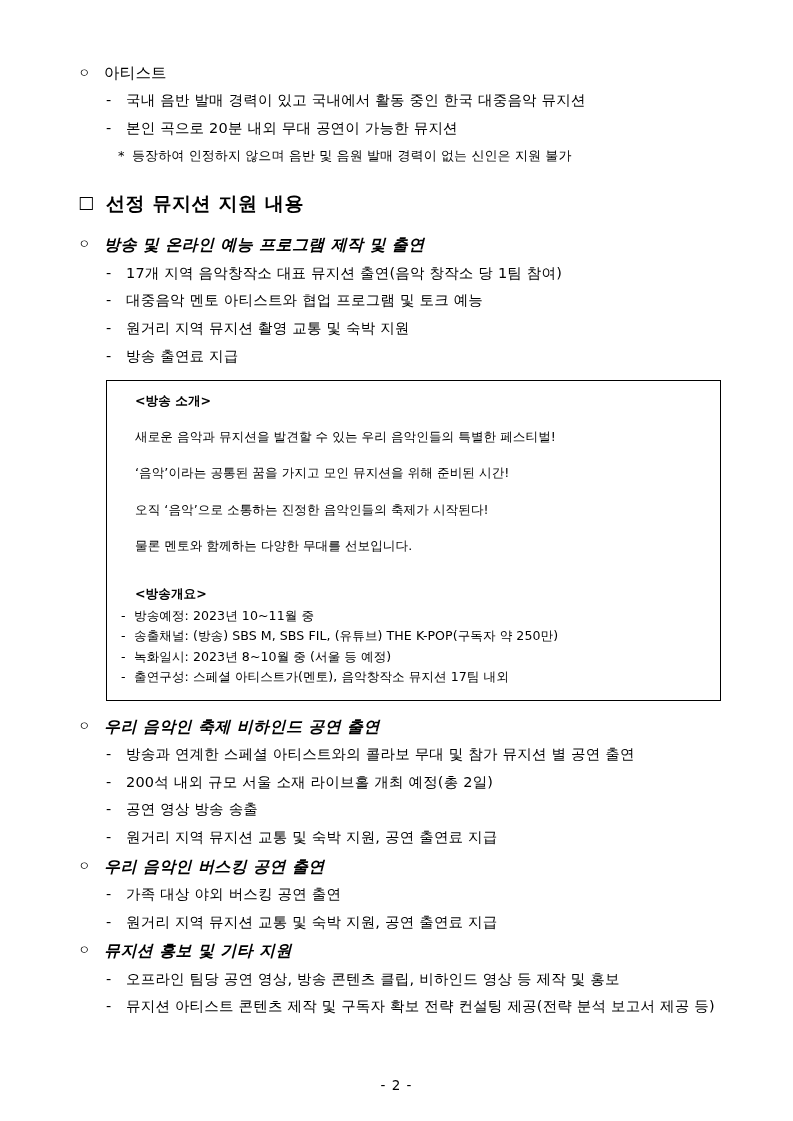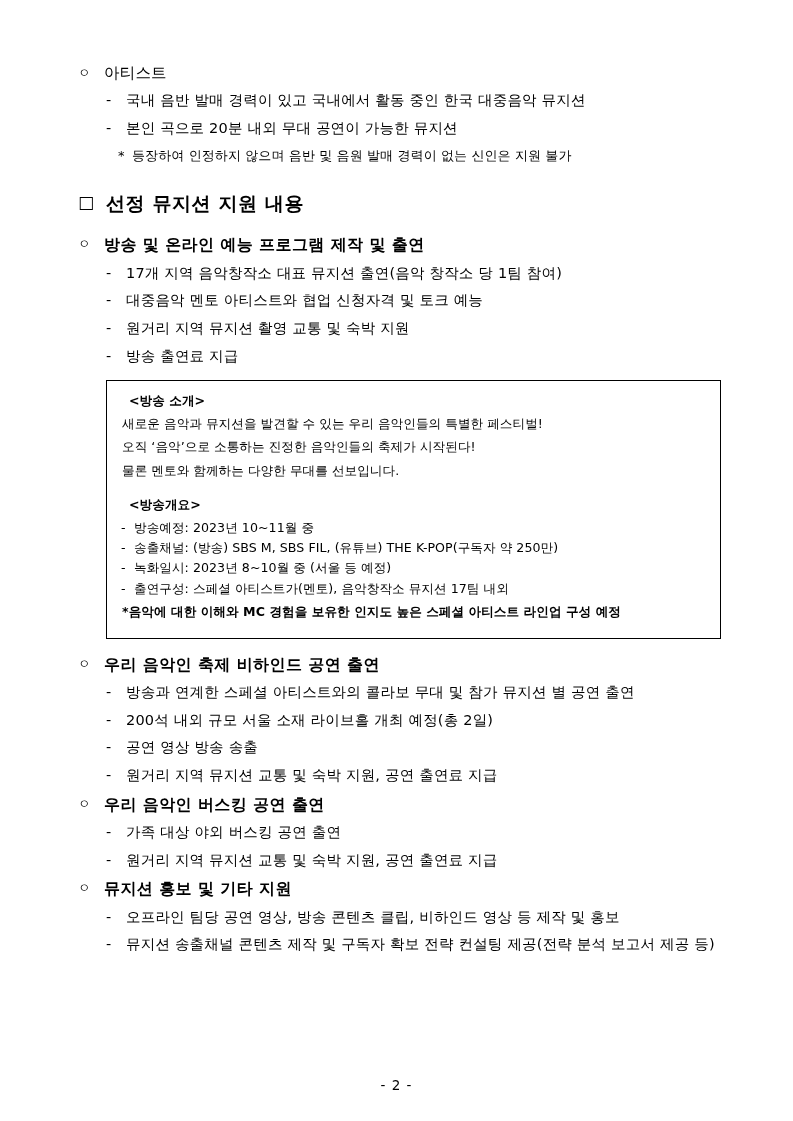--- a/index.html
+++ b/index.html
@@ -46,20 +46,21 @@
     width: 26px;
     font-size: 12.5px;
     padding-top: 2px;
   }
 
   
   .lvl-circle.bold .text {
     font-weight: bold;
     font-size: 16px;
     letter-spacing: 0.4px;
+    font-style: italic;
   }
 
   
   .lvl-dash {
     margin: 0 0 6px 0;
     font-size: 14.5px;
     line-height: 1.5;
     letter-spacing: 0.2px;
     padding-left: 28px;
   }
@@ -99,24 +100,24 @@
   .info-box {
     border: 1px solid #000000;
     margin: 12px 0 14px 28px;
     padding: 10px 12px 12px 12px;
     font-size: 12.6px;
     line-height: 1.62;
     letter-spacing: 0.05px;
   }
   .info-box .bx-title {
     font-weight: bold;
-    margin: 0 0 2px 10px;
+    margin: 0 0 2px 16px;
   }
   .info-box p {
-    margin: 3px;
+    margin: 16px;
   }
   .info-box .gap {
     height: 11px;
   }
   .info-box .dashline {
     display: flex;
     padding-left: 2px;
   }
   .info-box .dashline .marker {
     width: 13px;
@@ -168,34 +169,35 @@
   <div class="row lvl-circle bold">
     <span class="marker">ㅇ</span>
     <span class="text">방송 및 온라인 예능 프로그램 제작 및 출연</span>
   </div>
   <div class="row lvl-dash">
     <span class="marker">-</span>
     <span class="text">17개 지역 음악창작소 대표 뮤지션 출연(음악 창작소 당 1팀 참여)</span>
   </div>
   <div class="row lvl-dash">
     <span class="marker">-</span>
-    <span class="text">대중음악 멘토 아티스트와 협업 신청자격 및 토크 예능</span>
+    <span class="text">대중음악 멘토 아티스트와 협업 프로그램 및 토크 예능</span>
   </div>
   <div class="row lvl-dash">
     <span class="marker">-</span>
     <span class="text">원거리 지역 뮤지션 촬영 교통 및 숙박 지원</span>
   </div>
   <div class="row lvl-dash">
     <span class="marker">-</span>
     <span class="text">방송 출연료 지급</span>
   </div>
 
   <div class="info-box">
     <p class="bx-title">&lt;방송 소개&gt;</p>
     <p>새로운 음악과 뮤지션을 발견할 수 있는 우리 음악인들의 특별한 페스티벌!</p>
+    <p>‘음악’이라는 공통된 꿈을 가지고 모인 뮤지션을 위해 준비된 시간!</p>
     <p>오직 ‘음악’으로 소통하는 진정한 음악인들의 축제가 시작된다!</p>
     <p>물론 멘토와 함께하는 다양한 무대를 선보입니다.</p>
 
     <div class="gap"></div>
 
     <p class="bx-title">&lt;방송개요&gt;</p>
     <div class="dashline">
       <span class="marker">-</span>
       <span class="text">방송예정: 2023년 10~11월 중</span>
     </div>
@@ -204,21 +206,20 @@
       <span class="text">송출채널: (방송) SBS M, SBS FIL, (유튜브) THE K-POP(구독자 약 250만)</span>
     </div>
     <div class="dashline">
       <span class="marker">-</span>
       <span class="text">녹화일시: 2023년 8~10월 중 (서울 등 예정)</span>
     </div>
     <div class="dashline">
       <span class="marker">-</span>
       <span class="text">출연구성: 스페셜 아티스트가(멘토), 음악창작소 뮤지션 17팀 내외</span>
     </div>
-    <p class="bold-note">*음악에 대한 이해와 MC 경험을 보유한 인지도 높은 스페셜 아티스트 라인업 구성 예정</p>
   </div>
 
   <div class="row lvl-circle bold">
     <span class="marker">ㅇ</span>
     <span class="text">우리 음악인 축제 비하인드 공연 출연</span>
   </div>
   <div class="row lvl-dash">
     <span class="marker">-</span>
     <span class="text">방송과 연계한 스페셜 아티스트와의 콜라보 무대 및 참가 뮤지션 별 공연 출연</span>
   </div>
@@ -251,17 +252,17 @@
   <div class="row lvl-circle bold">
     <span class="marker">ㅇ</span>
     <span class="text">뮤지션 홍보 및 기타 지원</span>
   </div>
   <div class="row lvl-dash">
     <span class="marker">-</span>
     <span class="text">오프라인 팀당 공연 영상, 방송 콘텐츠 클립, 비하인드 영상 등 제작 및 홍보</span>
   </div>
   <div class="row lvl-dash">
     <span class="marker">-</span>
-    <span class="text">뮤지션 송출채널 콘텐츠 제작 및 구독자 확보 전략 컨설팅 제공(전략 분석 보고서 제공 등)</span>
+    <span class="text">뮤지션 아티스트 콘텐츠 제작 및 구독자 확보 전략 컨설팅 제공(전략 분석 보고서 제공 등)</span>
   </div>
 
   <div class="page-number">- 2 -</div>
 </div>
 
 </body></html>

